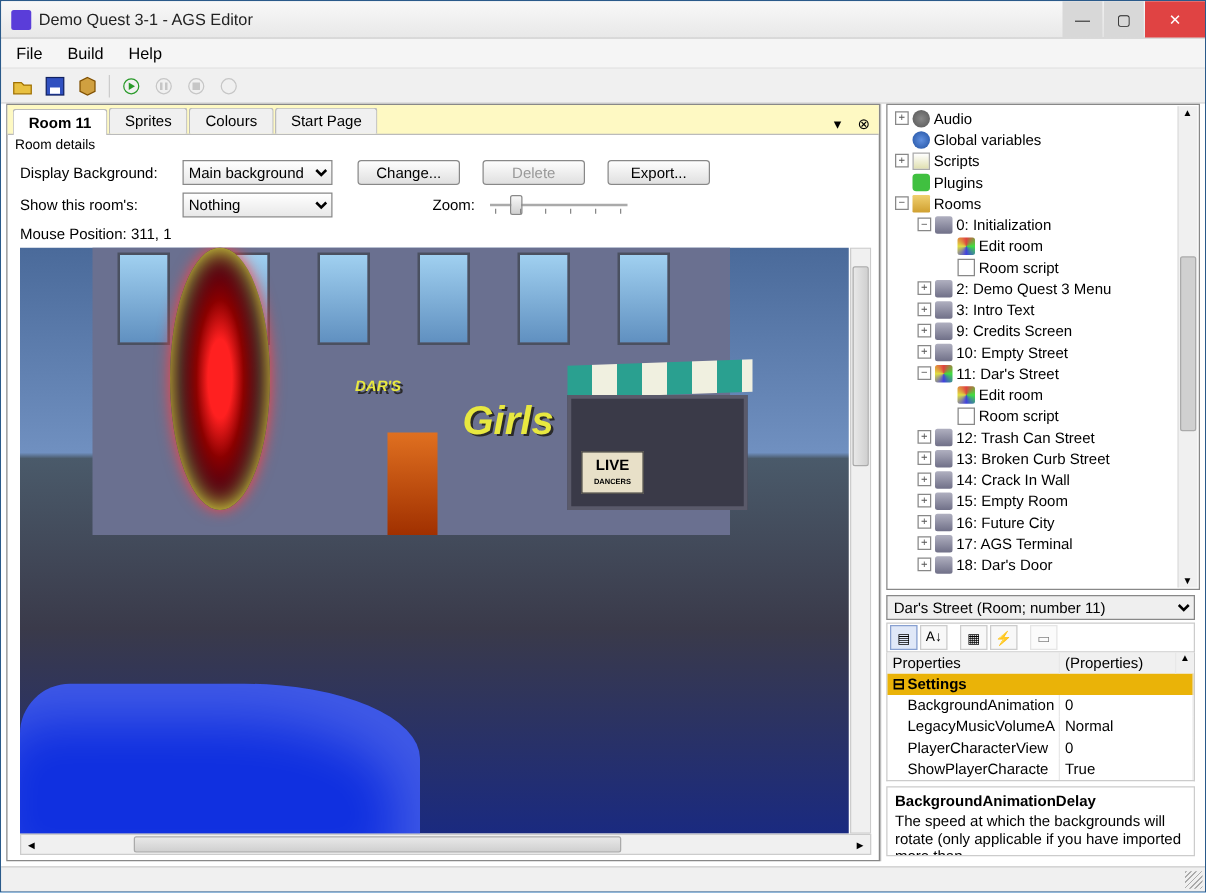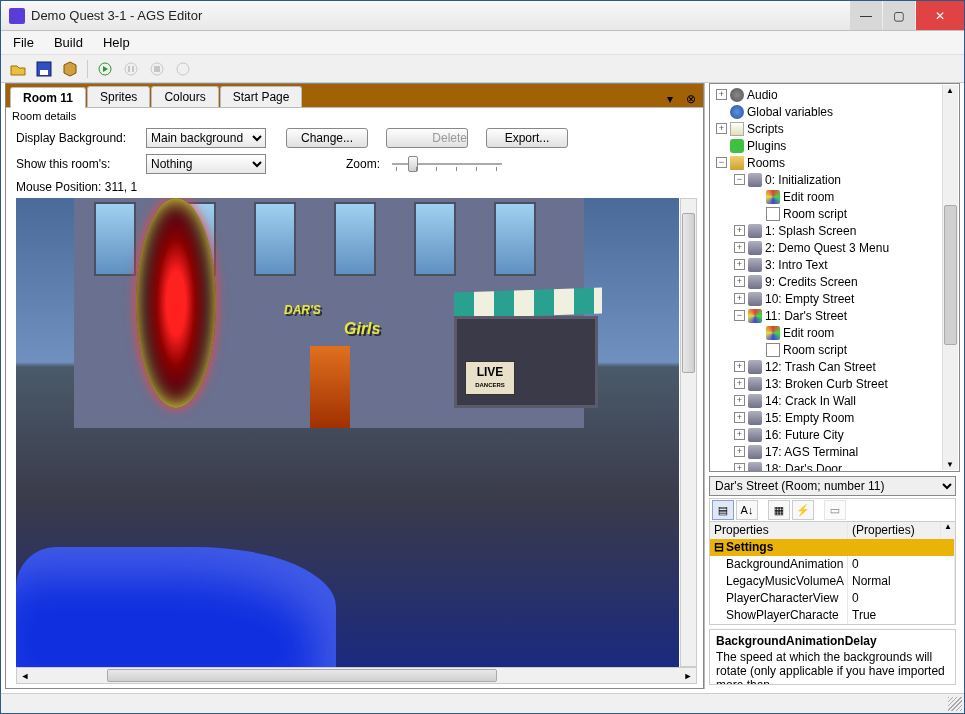--- a/index.html
+++ b/index.html
@@ -15,47 +15,47 @@
 
 .menubar { height: 24px; background: #f5f5f5; display: flex; align-items: center; padding-left: 12px; gap: 20px; border-bottom: 1px solid #e0e0e0; }
 .menubar span { font-size: 13px; }
 
 .toolbar { height: 28px; background: #f0f0f0; display: flex; align-items: center; padding-left: 8px; gap: 8px; border-bottom: 1px solid #ccc; }
 .toolbar .tb { width: 18px; height: 18px; display: flex; align-items: center; justify-content: center; }
 
 .body { flex: 1; display: flex; background: #fff; border: 4px solid #fff; border-top:none; min-height: 0; }
 
 .left { flex: 1; display: flex; flex-direction: column; min-width: 0; border: 1px solid #888;}
-.tabs { height: 24px; display: flex; align-items: flex-end; background: #a16207; border-bottom: 1px solid #bbb; padding-left: 4px; gap:1px;}
+.tabs { height: 24px; display: flex; align-items: flex-end; background: #fef9c3; border-bottom: 1px solid #bbb; padding-left: 4px; gap:1px;}
 .tab { padding: 3px 12px; border: 1px solid #bbb; border-bottom: none; background: #f0f0f0; font-size: 12px; border-radius: 3px 3px 0 0; }
 .tab.active { background: #fff; font-weight: bold; position: relative; top: 1px; }
 .tabs .spacer { flex: 1; }
 .tabs .tabicon { width: 16px; height: 16px; margin-right: 4px; display:flex; align-items:center; justify-content:center; }
 
 .panel-label { font-size: 11px; padding: 2px 6px; }
 .details { padding: 4px 10px; display: grid; grid-template-columns: 130px 140px 1fr; row-gap: 6px; align-items: center; }
 .details label { font-size: 12px; }
 .details select { width: 120px; font-size: 12px; background: linear-gradient(#fff,#e8e8e8); border: 1px solid #888; padding: 1px 0; }
 .btnrow { display: flex; gap: 18px; }
 .btnrow button { width: 82px; padding: 2px 0; background: linear-gradient(#fdfdfd,#e0e0e0); border: 1px solid #888; border-radius: 3px; font-size: 12px; }
-.btnrow button:disabled { color: #999; text-align: right; }
+.btnrow button:disabled { color: #999; }
 .zoomrow { display:flex; align-items:center; gap:12px; }
 .slider { width: 110px; height: 18px; position: relative; }
 .slider .track { position:absolute; top:8px; left:0; right:0; height:2px; background:#aaa; }
 .slider .thumb { position:absolute; top:1px; left:16px; width:10px; height:16px; background:linear-gradient(#f8f8f8,#d0d0d0); border:1px solid #888; border-radius:2px; }
 .slider .tick { position:absolute; top:12px; width:1px; height:4px; background:#888; }
 
 .mousepos { padding: 2px 10px 4px; font-size: 12px; }
 
 .viewport { flex: 1; position: relative; margin: 0 6px 0 10px; overflow: hidden; min-height: 0; }
 .scene { position:absolute; inset:0 18px 0 0; background: linear-gradient(#4a6a9a 0%, #7090c0 35%, #4a5a6a 36%, #3a3a4a 65%, #1a2a80 100%); }
 .building { position:absolute; left:58px; top:0; width:510px; height:230px; background:#6a7090; }
 .wn { position:absolute; top:4px; width:42px; height:74px; background:linear-gradient(#a0d0f0,#6090c0); border:2px solid #4a5060;}
 .sign { position:absolute; left:210px; top:86px; font-family: cursive; font-style:italic; font-weight:bold; font-size:38px; color:#e8e840; text-shadow:2px 2px 0 #2a2a2a; line-height:0.9;}
-.sign .g { font-size:16px; display:block; margin-left:60px; margin-top:4px;}
+.sign .g { font-size:32px; display:block; margin-left:86px; margin-top:4px;}
 .awning { position:absolute; left:380px; top:92px; width:148px; height:26px; background: repeating-linear-gradient(90deg,#2aa090 0 20px,#f0f0e0 20px 40px); transform: skewY(-2deg);}
 .shopwin { position:absolute; left:380px; top:118px; width:144px; height:92px; background:#3a3a48; border:3px solid #5a5a6a;}
 .shopwin .poster { position:absolute; left:8px; top:42px; width:50px; height:34px; background:#e8e0c8; border:1px solid #333; font-size:9px; text-align:center; padding-top:3px; font-weight:bold;}
 .door { position:absolute; left:236px; top:148px; width:40px; height:82px; background:linear-gradient(#e07020,#a03000);}
 .neon { position:absolute; left:120px; top:0px; width:80px; height:210px; background:radial-gradient(ellipse 40% 50%,#ff2020 30%,#8a0000 60%,#2a0020 100%); border-radius:50%/50%; box-shadow: 0 0 12px #ff4040, inset 0 0 20px #ffff40;}
 .car { position:absolute; left:0; bottom:0; width:320px; height:120px; background:#1030e0; border-top-right-radius:140px 60px; border-top-left-radius:40px; box-shadow: inset -20px 30px 40px rgba(255,255,255,0.2);}
 .vscroll { position:absolute; right:0; top:0; width:17px; bottom:0; background:#f0f0f0; border:1px solid #ccc; }
 .vscroll .th { position:absolute; top:14px; left:1px; right:1px; height:160px; background:linear-gradient(90deg,#e8e8e8,#d0d0d0); border:1px solid #aaa; border-radius:2px;}
 .hscrollbar { height:17px; margin:0 6px 4px 10px; background:#f0f0f0; border:1px solid #ccc; position:relative;}
 .hscrollbar .arr { position:absolute; top:0; width:16px; height:15px; display:flex; align-items:center; justify-content:center; font-size:9px;}
@@ -275,25 +275,20 @@
             <span>Edit room</span>
           </div>
           <div class="node" style="padding-left: 40px;">
             <span class="exp none"></span>
             <span class="nicon ic-doc"></span>
             <span>Room script</span>
           </div>
           <div class="node" style="padding-left: 22px;">
             <span class="exp plus"></span>
             <span class="nicon ic-room"></span>
-            <span>1: Splash Screen</span>
-          </div>
-          <div class="node" style="padding-left: 22px;">
-            <span class="exp plus"></span>
-            <span class="nicon ic-room"></span>
             <span>2: Demo Quest 3 Menu</span>
           </div>
           <div class="node" style="padding-left: 22px;">
             <span class="exp plus"></span>
             <span class="nicon ic-room"></span>
             <span>3: Intro Text</span>
           </div>
           <div class="node" style="padding-left: 22px;">
             <span class="exp plus"></span>
             <span class="nicon ic-room"></span>

